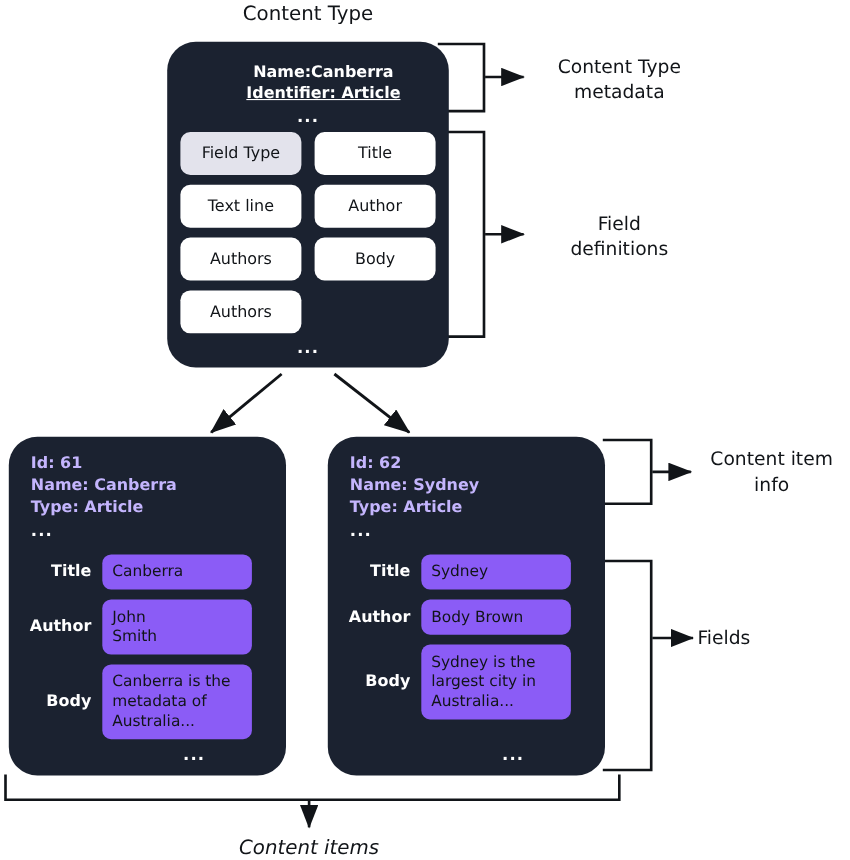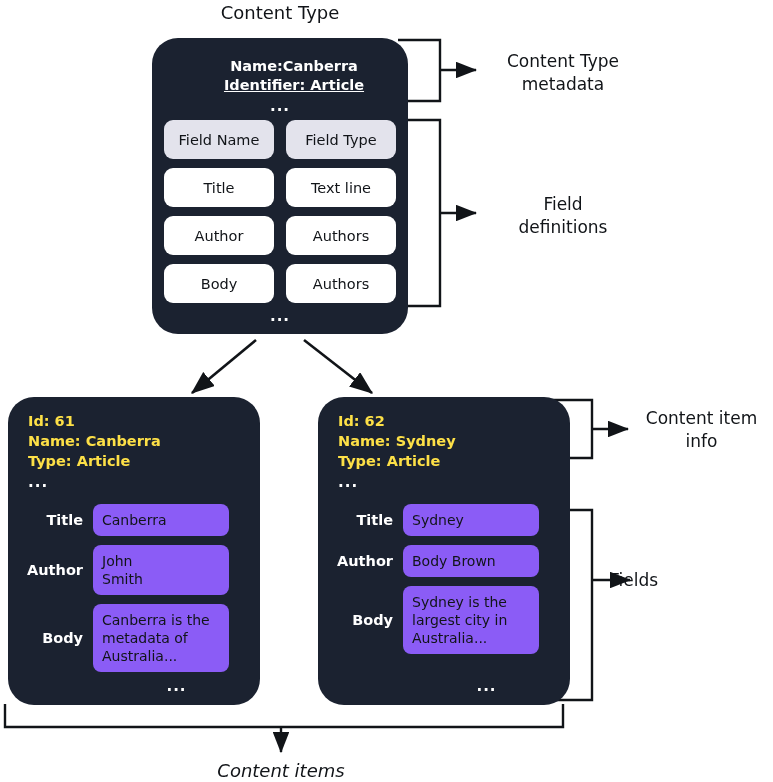--- a/index.html
+++ b/index.html
@@ -58,21 +58,21 @@
   .card-meta {
     text-align: center;
     color: #ffffff;
     font-size: 14.5px;
     font-weight: bold;
     line-height: 20px;
     padding-left: 28px;
   }
   .card-meta-left {
     text-align: left;
-    color: #fde047;
+    color: #c4b5fd;
     font-size: 14.5px;
     font-weight: bold;
     line-height: 20px;
   }
   .ellipsis {
     color: #ffffff;
     font-size: 15px;
     font-weight: bold;
     letter-spacing: 1px;
     line-height: 10px;
@@ -194,21 +194,20 @@
 
   <div class="diagram-title" style="left:180px; top:2px; width:200px;">Content Type</div>
 
   <div class="card" style="left:152px; top:38px; width:256px; height:296px;">
 
     <div class="card-meta" style="position:absolute; left:0; right:0; top:18px;">Name:Canberra</div>
     <div class="card-meta" style="position:absolute; left:0; right:0; top:37px;text-decoration:underline;">Identifier: Article</div>
     <div class="ellipsis center" style="position:absolute; left:0; right:0; top:63px;">...</div>
 
     <div class="ct-grid" style="top:82px;">
-      <div class="chip header">Field Name</div>
       <div class="chip header">Field Type</div>
 
       <div class="chip">Title</div>
       <div class="chip">Text line</div>
 
       <div class="chip">Author</div>
       <div class="chip">Authors</div>
 
       <div class="chip">Body</div>
       <div class="chip">Authors</div>
@@ -243,21 +242,21 @@
         <div class="row-label">Body</div>
         <div class="row-value">Canberra is the
 metadata of
 Australia...</div>
       </div>
     </div>
 
     <div class="ellipsis center" style="position:absolute; left:85px; right:0; bottom:14px;">...</div>
   </div>
 
-  <div class="card" style="left:318px; top:397px; width:252px; height:308px;">
+  <div class="card" style="left:298px; top:397px; width:252px; height:308px;">
 
     <div class="card-meta-left" style="position:absolute; left:20px; top:14px;">Id: 62</div>
     <div class="card-meta-left" style="position:absolute; left:20px; top:34px;">Name: Sydney</div>
     <div class="card-meta-left" style="position:absolute; left:20px; top:54px;">Type: Article</div>
     <div class="ellipsis left" style="position:absolute; left:20px; top:80px;">...</div>
 
     <div class="item-rows" style="top:107px;">
       <div class="item-row">
         <div class="row-label">Title</div>
         <div class="row-value">Sydney</div>
@@ -272,17 +271,17 @@
 largest city in
 Australia...</div>
       </div>
     </div>
 
     <div class="ellipsis center" style="position:absolute; left:85px; right:0; bottom:14px;">...</div>
   </div>
 
   <div class="ann-label" style="left:630px; top:407px; width:143px;">Content item
 info</div>
-  <div class="ann-label" style="left:610px; top:569px; width:110px; text-align:left;">Fields</div>
+  <div class="ann-label" style="left:634px; top:569px; width:110px; text-align:left;">Fields</div>
 
   <div class="bottom-caption" style="left:181px; top:760px; width:200px;">Content items</div>
 
 </div>
 
 </body></html>

